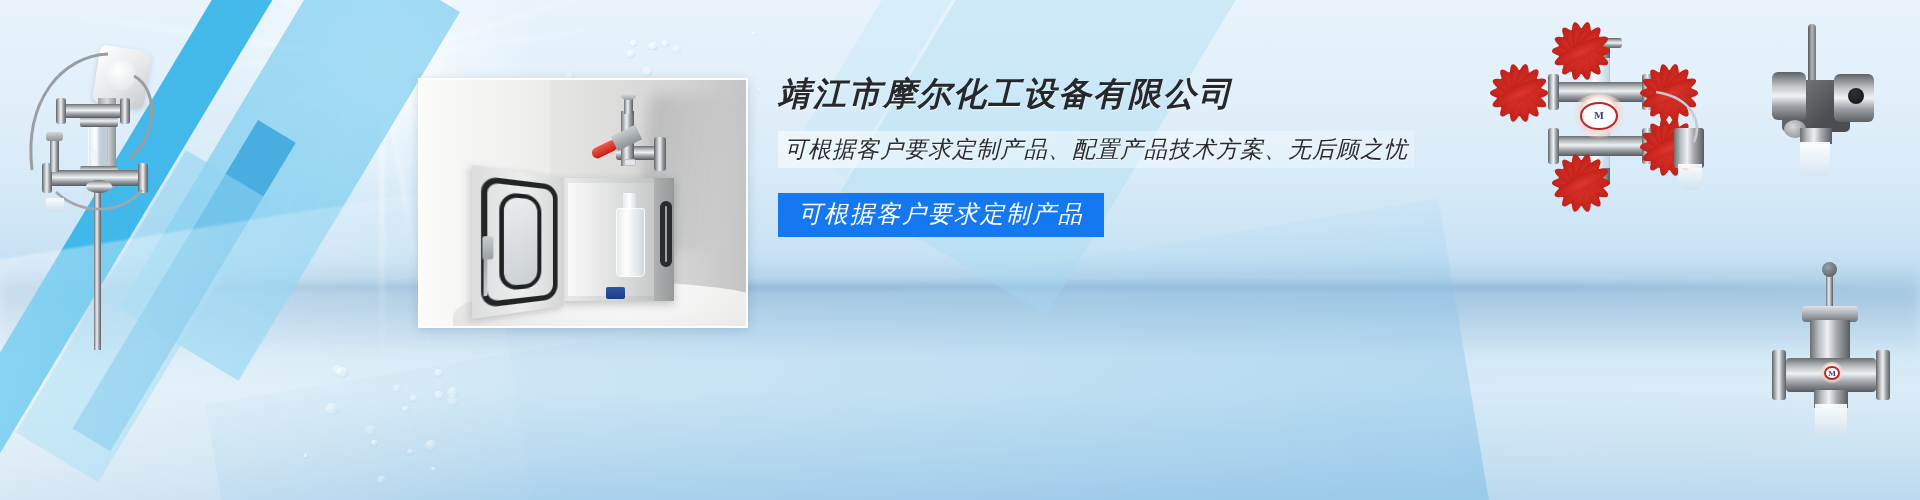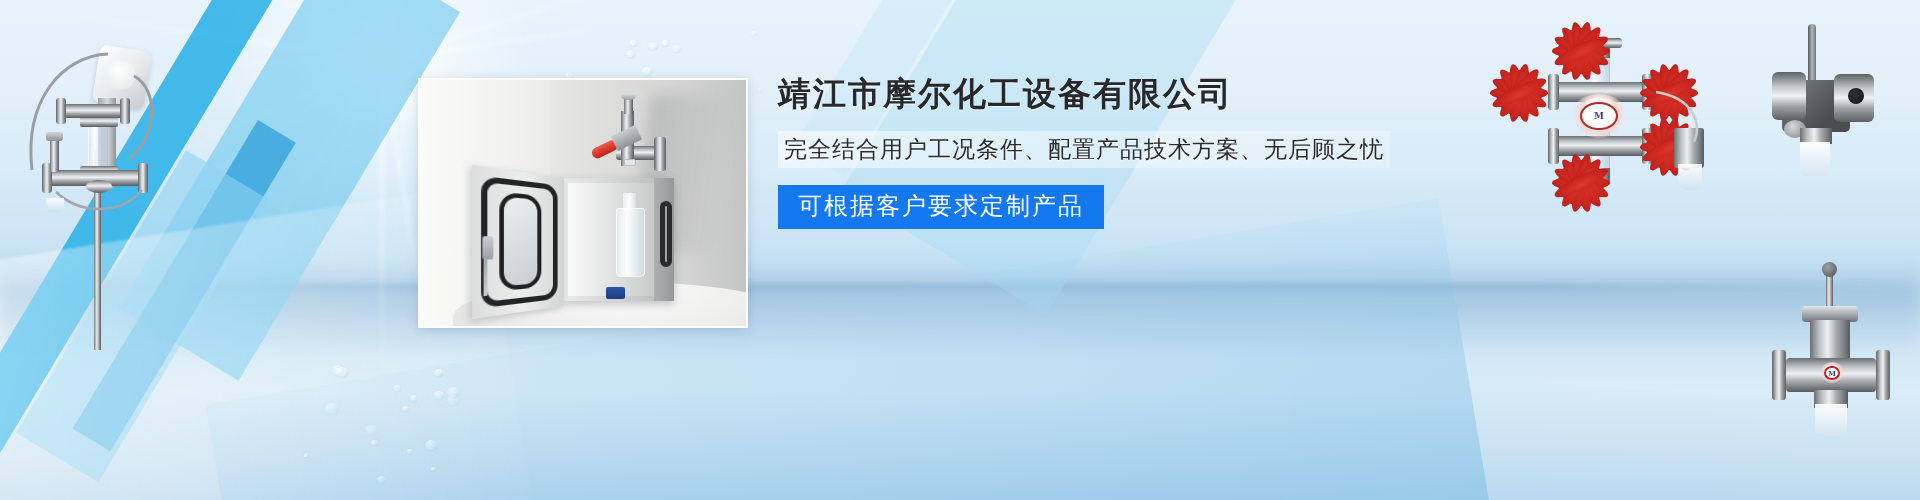--- a/index.html
+++ b/index.html
@@ -183,42 +183,42 @@
   .ph-bottle{ position:absolute; left:60%; top:52%; width:9%; height:28%;
     background:linear-gradient(to right, rgba(235,242,245,.6), rgba(255,255,255,.95) 35%, rgba(210,222,230,.7));
     border-radius:3px 3px 5px 5px; border:1px solid rgba(255,255,255,.8); }
   .ph-bottle-neck{ position:absolute; left:62.2%; top:46%; width:4%; height:7%;
     background:linear-gradient(to right, rgba(240,245,248,.7), rgba(255,255,255,.95), rgba(215,226,233,.7)); }
   .ph-cap{ position:absolute; left:57%; top:84%; width:6%; height:5%;
     background:linear-gradient(to bottom,#2f55a8,#1e3c82); border-radius:2px; }
   .ph-valve{ position:absolute; left:52%; top:6%; width:24%; height:36%; }
 
   
-  .textblock{ position:absolute; left:778px; top:72px; width:620px; }
+  .textblock{ position:absolute; left:778px; top:72px; width:620px;font-style:italic; }
   .t-company{
     font-family:"DejaVu Serif", serif;
     font-size:33px; font-weight:700; color:#26282b;
     letter-spacing:2px; white-space:nowrap;
     text-shadow:0 1px 1px rgba(255,255,255,.85);
   }
   .t-hl1{
     display:inline-block; margin-top:14px;
     background:#1479f0; color:#fff;
     font-size:30px; font-weight:700; letter-spacing:2px;
     padding:5px 14px 7px; white-space:nowrap;
   }
   .t-sub{
     margin-top:14px; font-size:23px; color:#2a2c30;
     letter-spacing:1px; white-space:nowrap;
     background:linear-gradient(to right, rgba(255,255,255,.55), rgba(255,255,255,.25));
     display:inline-block; padding:3px 6px;
     text-shadow:0 1px 1px rgba(255,255,255,.8);
   }
   .t-hl2{
-    display:inline-block; margin-top:17px;
+    display:inline-block; margin-top:25px;
     background:#1479f0; color:#fff;
     font-size:24px; font-weight:500; letter-spacing:2px;
     padding:5px 20px 7px; white-space:nowrap;
   }
   .t-en{
     margin-top:12px; width:400px;
     font-family:"DejaVu Serif", serif;
     font-size:8px; line-height:1.75; letter-spacing:.35px;
     color:#5d6b79; text-transform:uppercase;
   }
@@ -390,21 +390,21 @@
     <div class="ph-door">
       <div class="ph-door-gasket"></div>
       <div class="ph-window"></div>
       <div class="ph-lock"></div>
       <div class="ph-key"></div>
     </div>
   </div>
 
   <div class="textblock">
     <div class="t-company">靖江市摩尔化工设备有限公司</div>
-    <div><span class="t-sub">完全结合用户工况条件、配置产品技术方案、无后顾之忧</span></div>
+    <div><span class="t-sub">可根据客户要求定制产品、配置产品技术方案、无后顾之忧</span></div>
     <div><span class="t-hl2">可根据客户要求定制产品</span></div>
   </div>
 
   <div class="prod" style="left:1496px; top:32px; width:230px; height:160px;">
     <div class="glass" style="position:absolute; left:92px; top:22px; width:22px; height:118px;"></div>
 
     <div class="metal-h" style="position:absolute; left:60px; top:50px; width:90px; height:20px; border-radius:3px;"></div>
     <div class="flange-v" style="position:absolute; left:52px; top:42px; width:11px; height:36px;"></div>
     <div class="flange-v" style="position:absolute; left:146px; top:42px; width:11px; height:36px;"></div>
 

